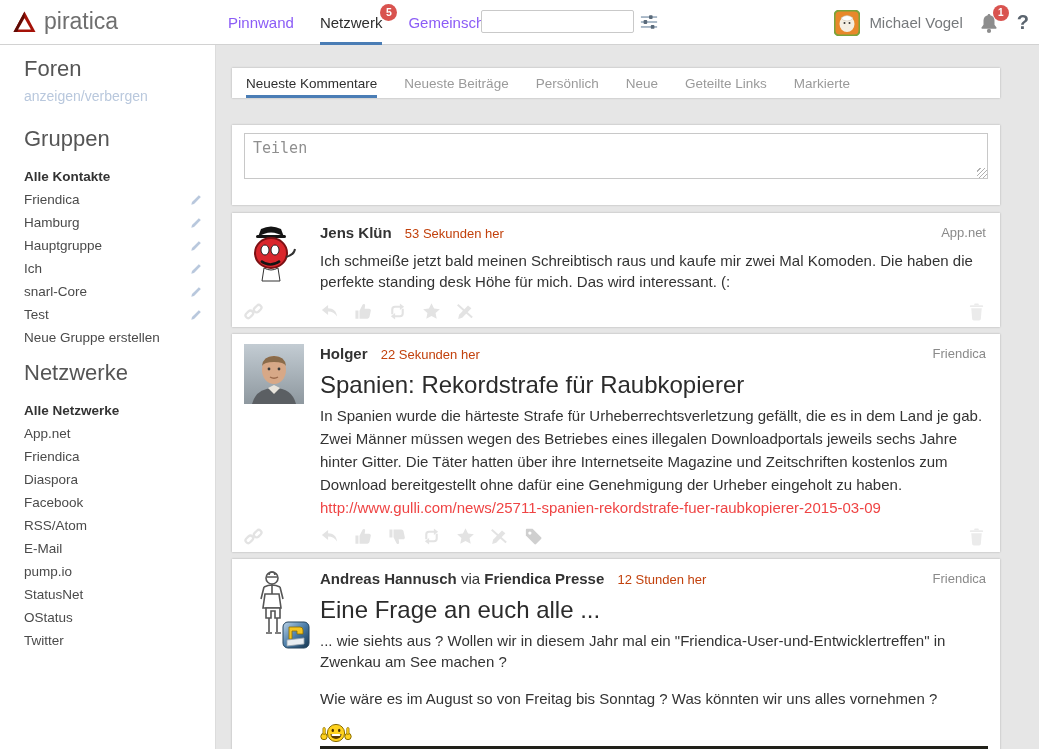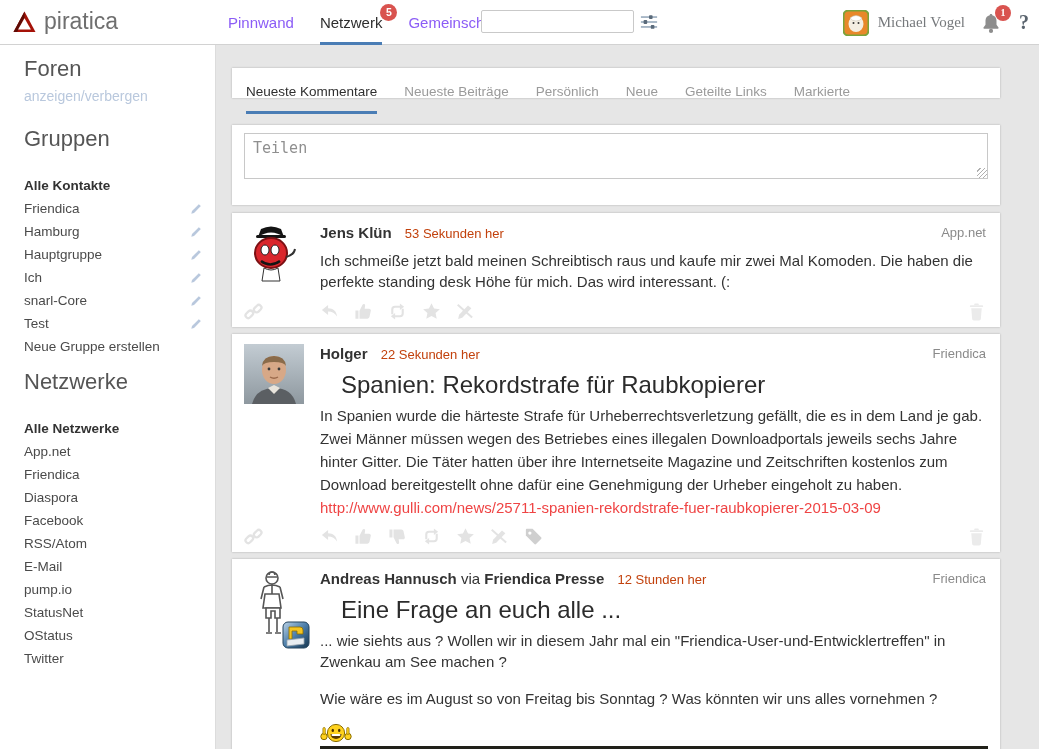--- a/index.html
+++ b/index.html
@@ -16,48 +16,48 @@
               font-size:15px; color:#8b5cf6; cursor:pointer; }
   .nav-item.active { color:#2f2f2f; border-bottom:3px solid #4a7db5; padding-top:3px; }
   .nav-badge { position:absolute; top:4px; right:-15px; min-width:17px; height:17px;
                border-radius:9px; background:#d9534f; color:#fff; font-size:10.5px;
                line-height:17px; text-align:center; padding:0 3px; font-weight:bold; }
   .search-box { position:absolute; left:481px; top:10px; width:153px; height:23px;
                 border:1px solid #c9c9c9; background:#fff; font-size:13px; padding:0 6px;
                 outline:none; border-radius:2px; }
   .filter-ic { position:absolute; left:640px; top:13px; cursor:pointer; }
   .userbox { position:absolute; right:10px; top:0; height:45px; display:flex;
-             align-items:center; gap:9px;font-family:Liberation Serif, serif; }
+             align-items:center; gap:9px; }
   .user-name { font-size:15px; color:#76797c; cursor:pointer; }
   .bellwrap { position:relative; cursor:pointer; margin-left:6px; }
   .bell-badge { position:absolute; top:-7px; right:-9px; min-width:16px; height:16px;
                 border-radius:8px; background:#d9534f; color:#fff; font-size:10px;
                 line-height:16px; text-align:center; font-weight:bold; padding:0 2px; }
   .help { font-size:20px; font-weight:bold; color:#5a646e; cursor:pointer; margin-left:8px; }
 
   
   .sidebar { position:absolute; top:45px; left:0; width:216px; bottom:0; background:#fff;
              border-right:1px solid #dcdcdc; padding-top:12px; }
   .side-h { font-size:22px; color:#555; font-weight:normal; margin:0 0 0 24px; line-height:24px; }
   .side-h.big { font-size:22px; }
   .side-link { margin:7px 0 0 24px; font-size:14px; color:#b9c8dd; cursor:pointer; }
   .side-sec { margin-top:23px; }
-  .side-list { margin-top:23px; }
+  .side-list { margin-top:14px; }
   .side-row { position:relative; height:23px; line-height:23px; padding-left:24px;
               font-size:13.5px; color:#4a4a4a; cursor:pointer; }
   .side-row.bold { font-weight:bold; color:#333; }
   .side-row .pencil { position:absolute; right:12px; top:5px; color:#b9c8dd; }
 
   
   .main { position:absolute; left:216px; top:45px; right:0; bottom:0; padding-left:16px;
           overflow:hidden; }
   .col { width:768px; }
   .tabbar { width:768px; height:30px; margin-top:23px; background:#fff;
             box-shadow:0 0 2px rgba(0,0,0,.25); display:flex; gap:27px; padding:0 0 0 14px; }
-  .tab { display:flex; align-items:center; height:46px; font-size:13.5px; color:#9a9a9a;
+  .tab { display:flex; align-items:center; height:30px; font-size:13.5px; color:#9a9a9a;
          cursor:pointer; white-space:nowrap; }
   .tab.active { color:#2f2f2f; border-bottom:3px solid #4a7db5; padding-top:3px; }
 
   .composer { position:relative; width:768px; height:80px; margin-top:27px; background:#fff;
               box-shadow:0 0 2px rgba(0,0,0,.25); }
   .composer textarea { position:absolute; left:12px; top:8px; width:744px; height:46px;
               border:1px solid #c8c8c8; resize:none; outline:none; padding:5px 8px;
               font-family:"DejaVu Sans Mono", monospace; font-size:15px; color:#555; }
   .composer textarea::placeholder { color:#8f8f8f; opacity:1; }
   .resize-corner { position:absolute; left:745px; top:43px; width:10px; height:10px;
@@ -70,21 +70,21 @@
   .post + .post { margin-top:7px; }
   .avatar { position:absolute; left:12px; top:10px; width:60px; height:60px; cursor:pointer; }
   .av-badge { position:absolute; right:-6px; bottom:-10px; }
   .net-label { position:absolute; right:14px; top:12px; font-size:13px; color:#8a8a8a; }
   .post-main { margin-left:76px; }
   .head-row { font-size:15px; line-height:20px; }
   .author { font-weight:bold; color:#333; cursor:pointer; }
   .via { color:#333; font-weight:normal; }
   .time { font-size:13px; color:#c2410c; margin-left:9px; }
   .post-title { font-size:24px; font-weight:normal; color:#2b2b2b; line-height:28px;
-                margin-top:6px;margin-left:21px; }
+                margin-top:6px; }
   .post-body { margin-top:6px; font-size:15px; line-height:21px; color:#333; }
   .post2 .post-body { margin-top:5px; line-height:23px; }
   .post-link { color:#ef4444; text-decoration:none; cursor:pointer; display:block; }
   .post-body p + p { margin-top:16px; }
   .emoji-line { margin-top:14px; height:20px; }
   .img-strip { margin-left:76px; margin-top:3px; height:4px; background:#21211a; }
 
   .actions { position:relative; height:20px; margin-top:10px; color:#e3e3e3; }
   .post2 .actions { margin-top:8px; }
   .act-left { position:absolute; left:0; top:0; }

